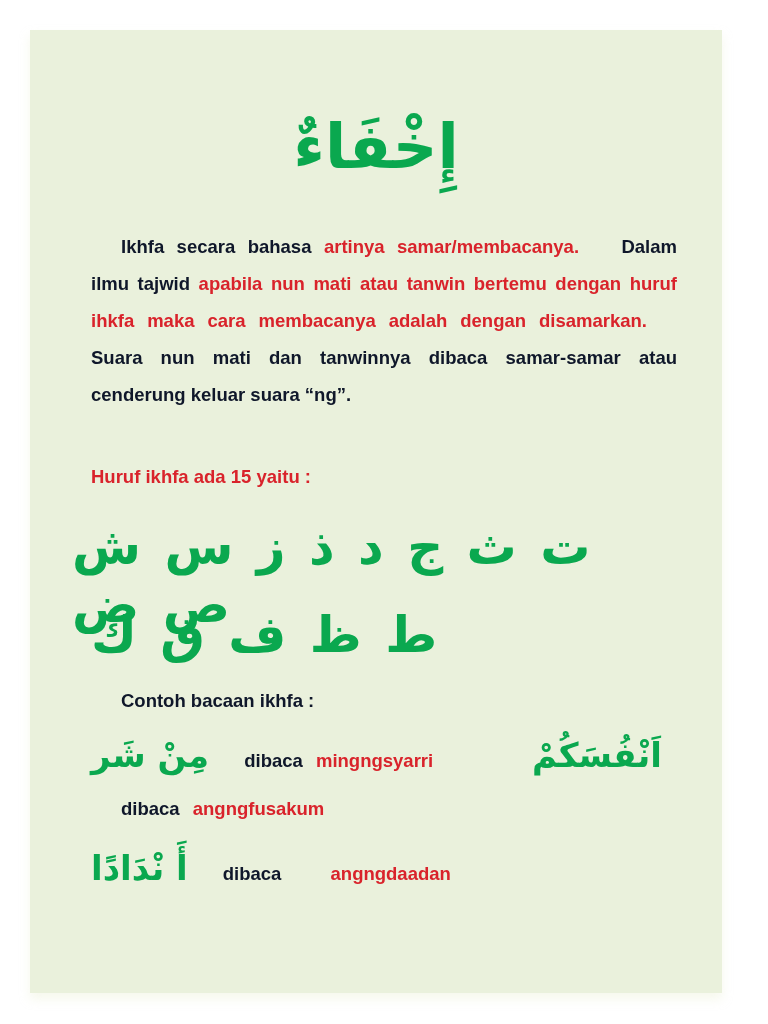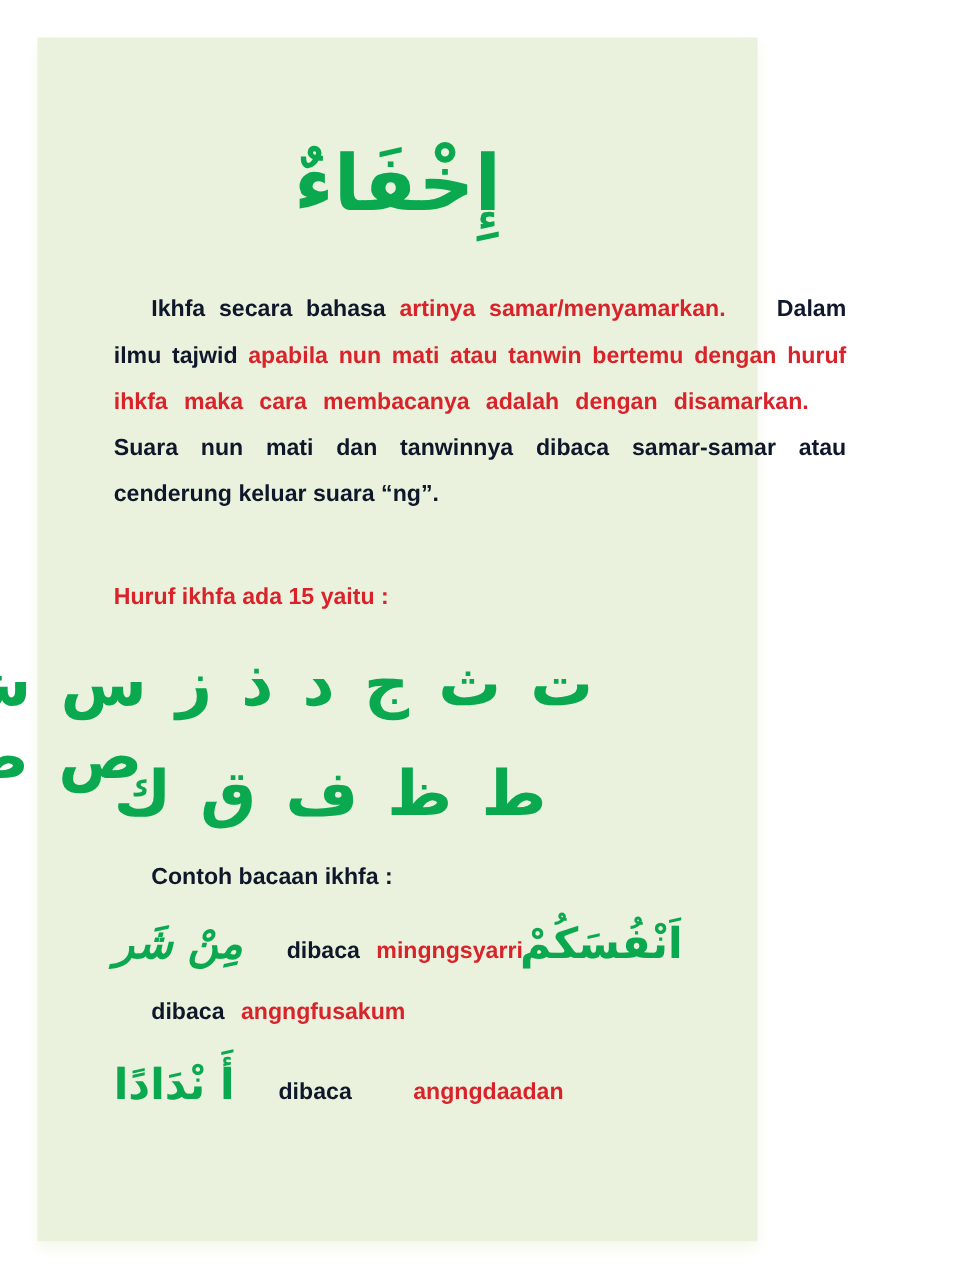--- a/index.html
+++ b/index.html
@@ -1,18 +1,18 @@
 <!DOCTYPE html>
 <html><head>
   <meta charset="utf-8">
   <style>
     html, body { margin: 0; padding: 0; background: #ffffff; }
     body { width: 768px; height: 1024px; position: relative; overflow: hidden; }
     .page {
-      position: absolute; left: 30px; top: 30px; width: 576px; height: 963px;
+      position: absolute; left: 30px; top: 30px; width: 692px; height: 963px;
       background: #eaf1dc;
       box-shadow: 0 6px 10px rgba(230,235,200,0.35);
     }
     .green { color: #0f172a; margin-left: 30px; }
     .red { color: #d9232b; }
     .title {
       position: absolute; left: 0; top: 80px; width: 100%; text-align: center;
       font-family: "DejaVu Sans", sans-serif; font-weight: bold;
       font-size: 62px; color: #0aa84f; line-height: 1.2;
     }
@@ -35,32 +35,32 @@
     .gap { display: inline-block; width: 8px; }
   </style>
 </head>
 <body>
 
 <div class="page">
 
   <div class="title">إِخْفَاءٌ</div>
 
   <div class="para">
-    <span class="green">Ikhfa secara bahasa </span><span class="red">artinya samar/menyamarkan.</span><span class="green"> Dalam ilmu tajwid </span> <span class="red">apabila nun mati atau tanwin bertemu dengan huruf ihkfa maka cara membacanya adalah dengan disamarkan.</span><span class="green"> Suara nun mati dan tanwinnya dibaca samar-samar atau cenderung keluar suara “ng”.</span>
+    <span class="green">Ikhfa secara bahasa </span><span class="red">artinya samar/membacanya.</span><span class="green"> Dalam ilmu tajwid </span> <span class="red">apabila nun mati atau tanwin bertemu dengan huruf ihkfa maka cara membacanya adalah dengan disamarkan.</span><span class="green"> Suara nun mati dan tanwinnya dibaca samar-samar atau cenderung keluar suara “ng”.</span>
   </div>
 
   <div class="heading red" style="top:436px;">Huruf ikhfa ada 15 yaitu :</div>
 
   <div class="letters" style="top:488px;">ت ث ج د ذ ز س ش ص ض</div>
   <div class="letters" style="top:576px; right:auto; left:61px; width:auto; text-align:left;">ط ظ ف ق ك</div>
 
   <div class="heading green" style="top:660px;">Contoh bacaan ikhfa :</div>
 
   <div class="row" style="top:705px;">
-    <span class="arabic" style="font-size:34px;font-style:italic;">مِنْ شَر</span>
+    <span class="arabic" style="font-size:34px;">مِنْ شَر</span>
     <span class="green">dibaca</span><span class="gap"></span>
     <span class="red">mingngsyarri</span>
   </div>
 
   <div class="row" style="top:705px; left:auto; right:60px;">
     <span class="arabic" style="font-size:34px;">اَنْفُسَكُمْ</span>
   </div>
 
   <div class="row" style="top:768px;">
     <span class="green">dibaca</span><span class="gap"></span>

